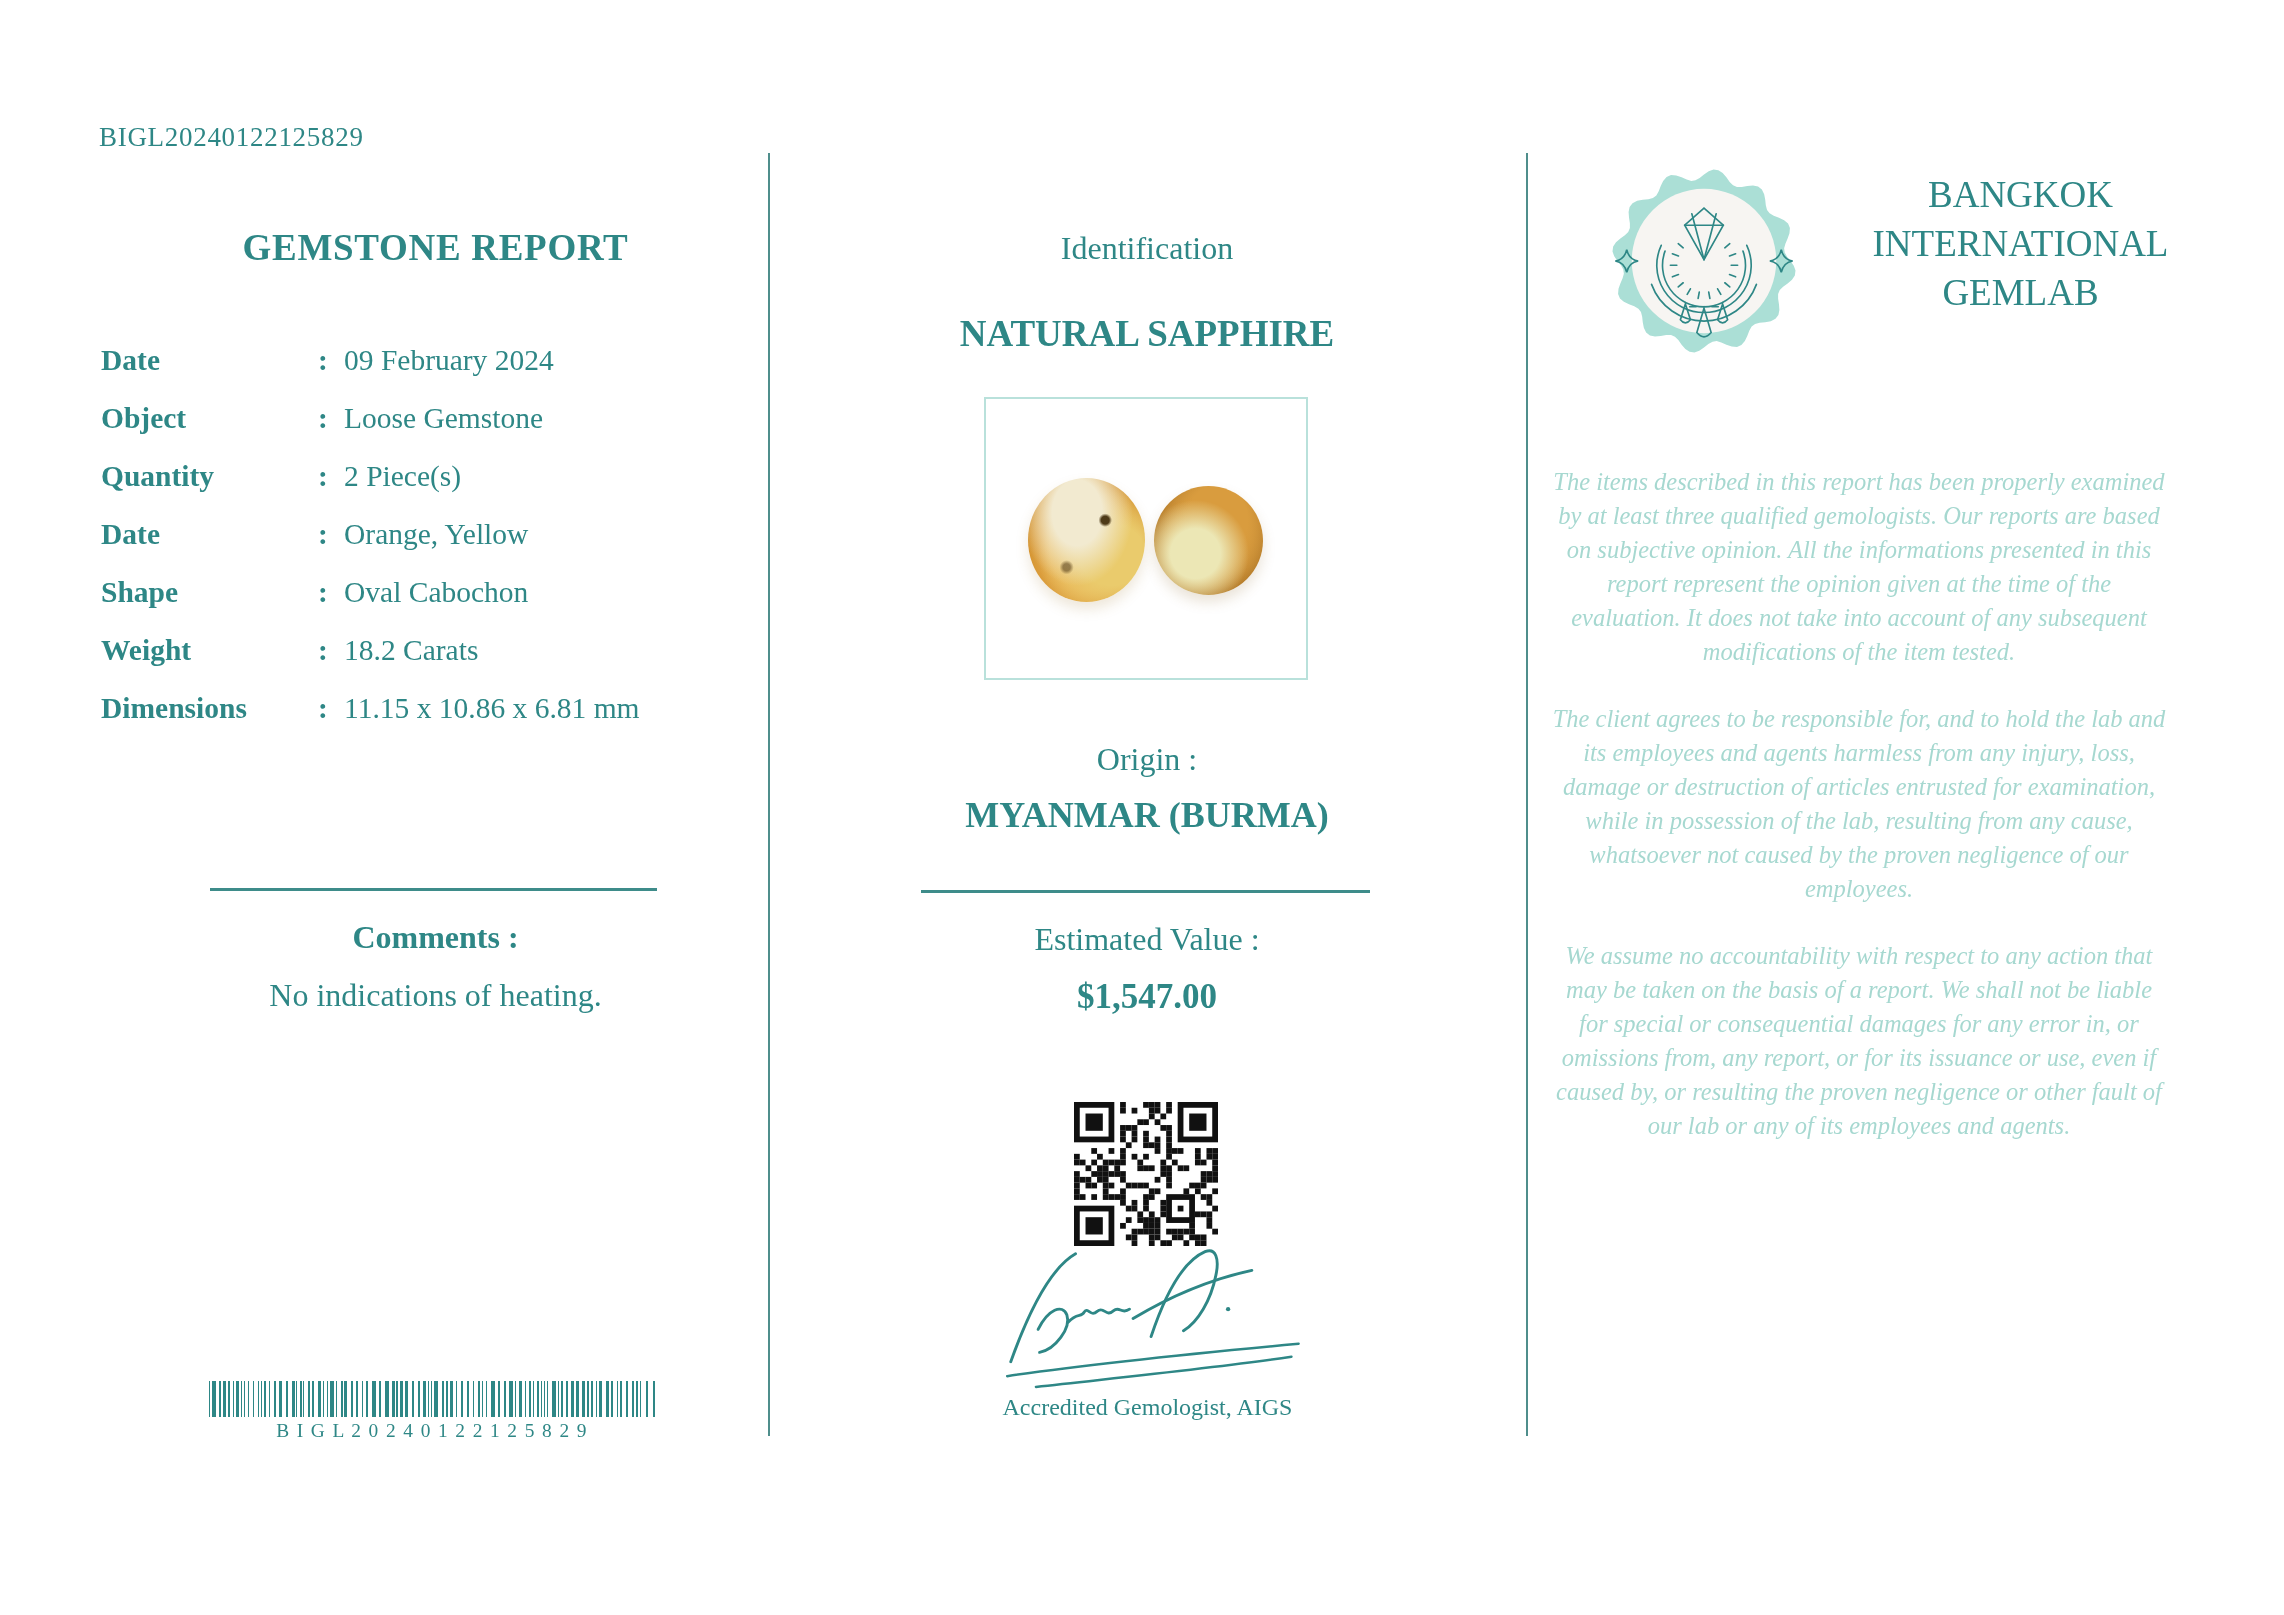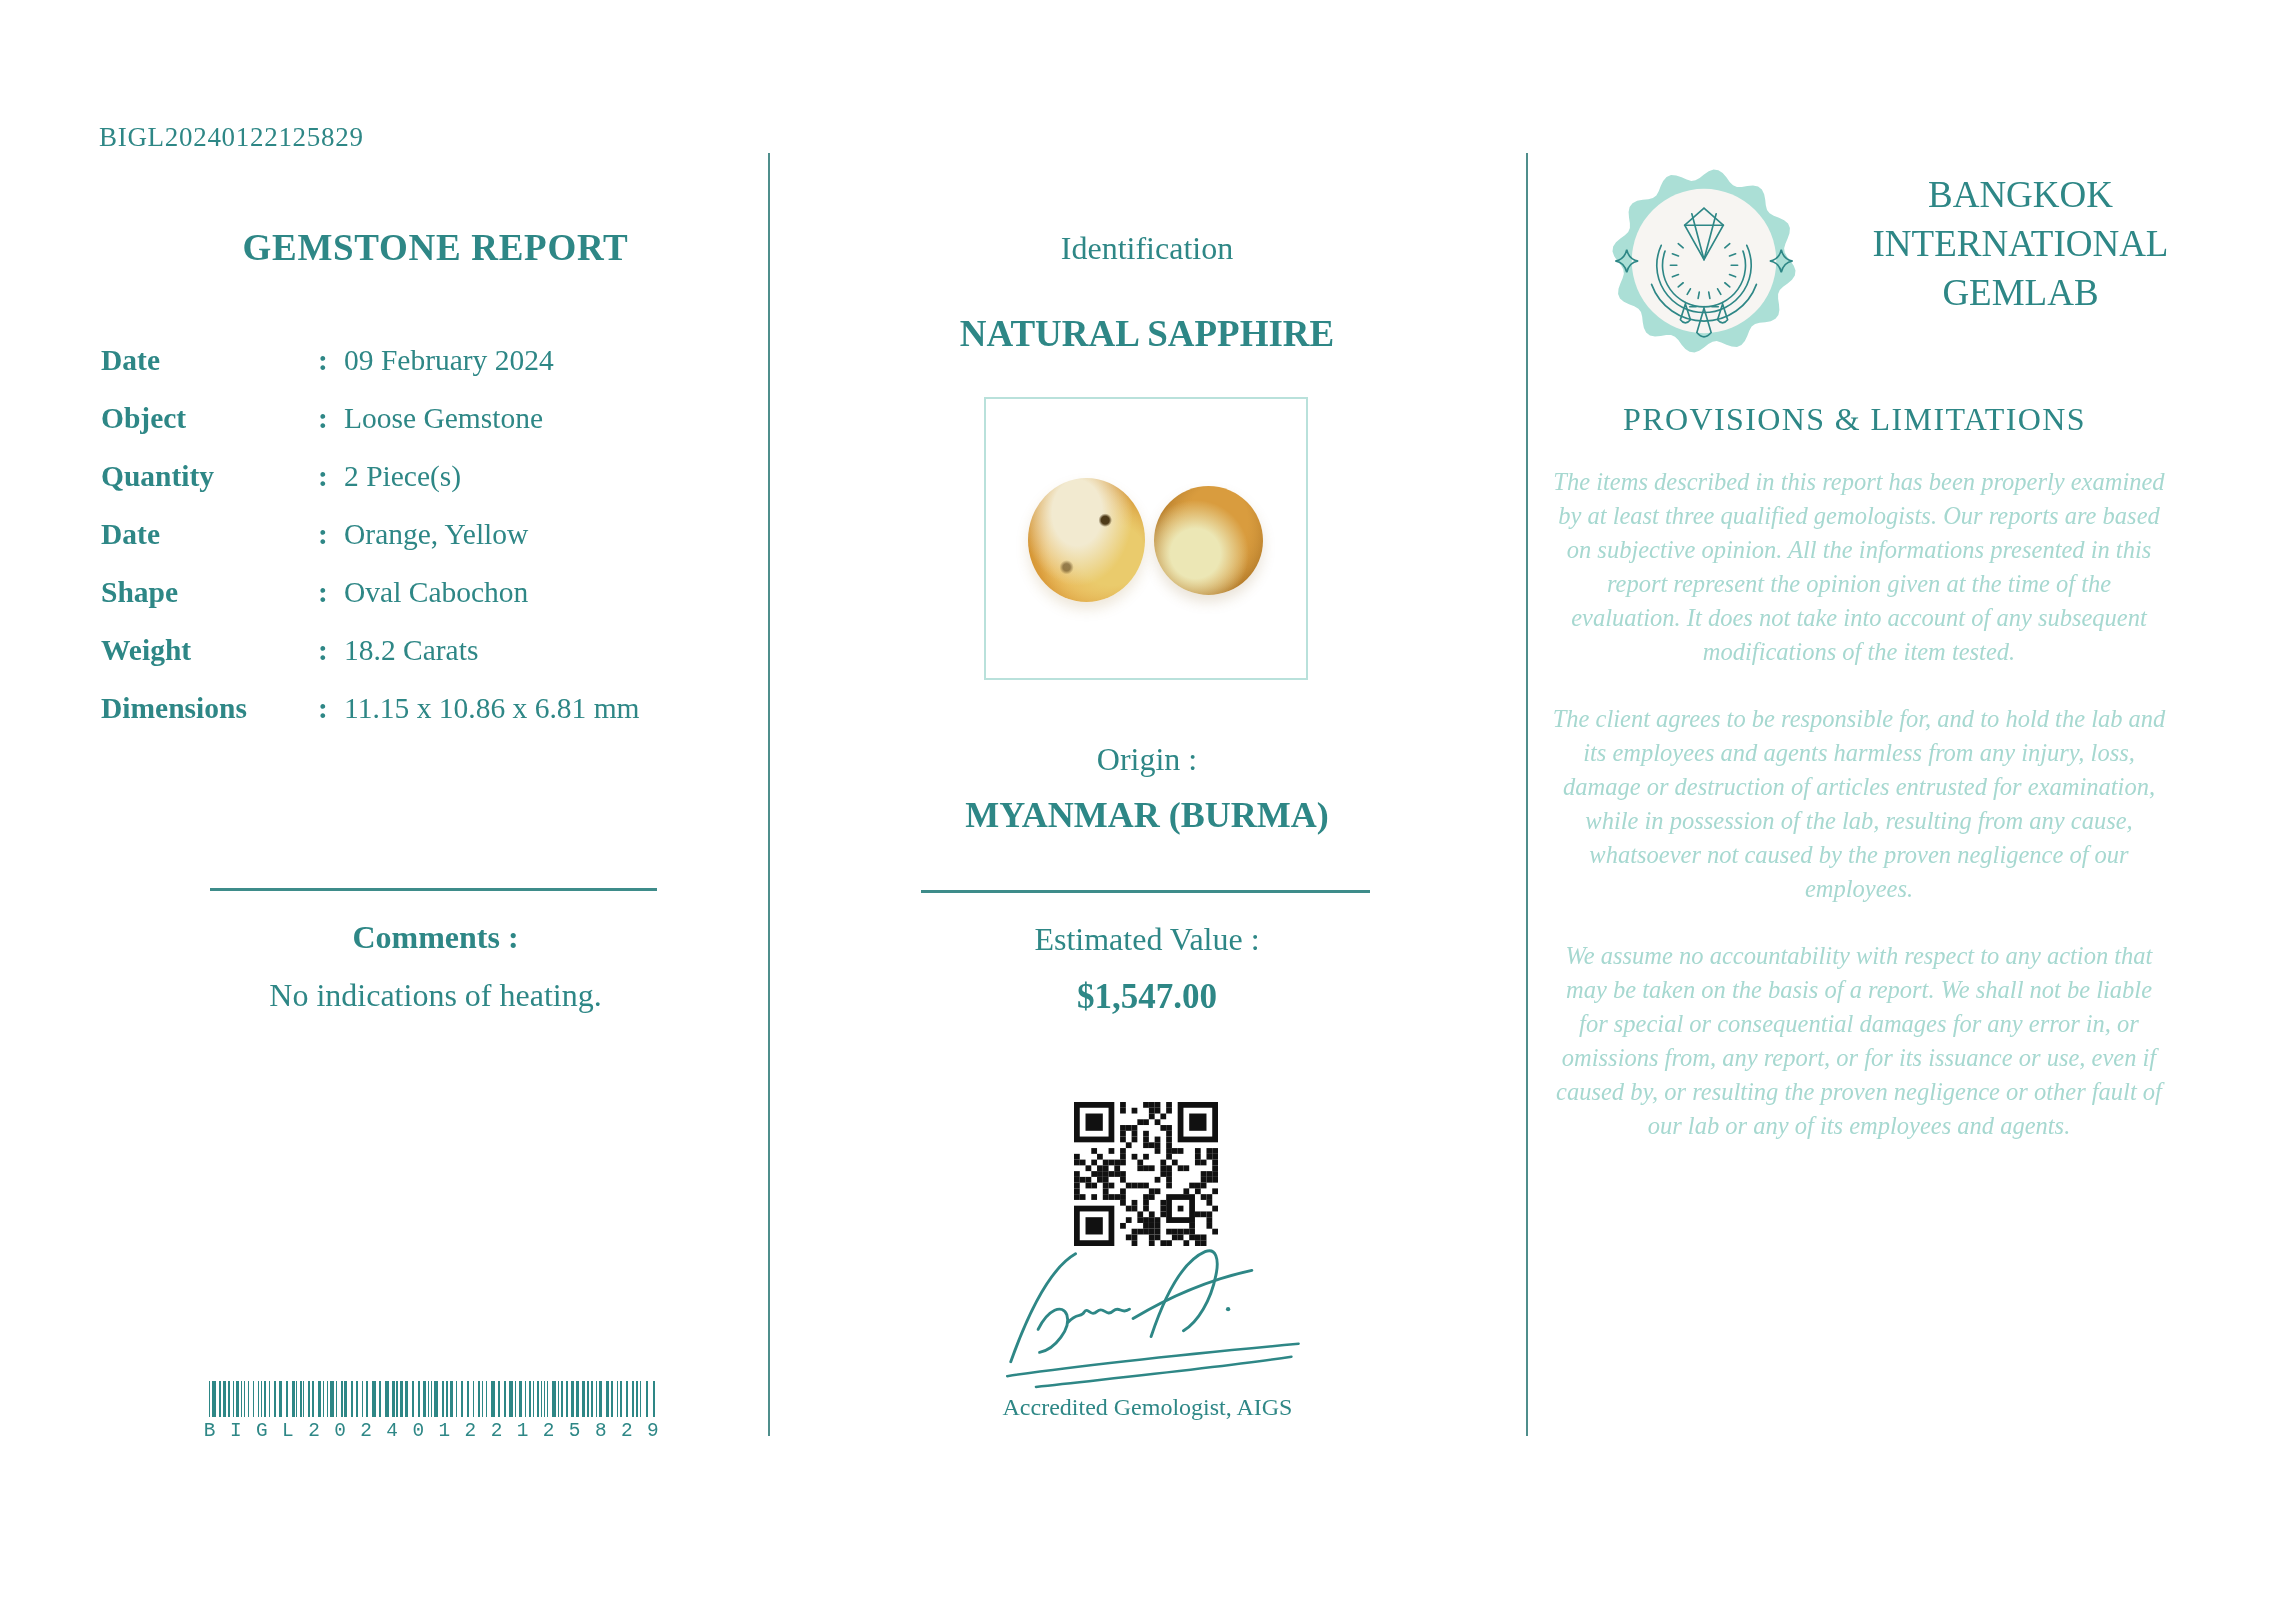--- a/index.html
+++ b/index.html
@@ -21,21 +21,21 @@
   .field-label{width:217px;font-weight:bold}
   .field-colon{width:26px;font-weight:bold}
   .field-value{flex:1}
   .rule{position:absolute;height:2.9px;background:#3E8C8A}
   .rule-comments{left:210px;top:888px;width:447px}
   .comments-label{left:101px;top:919px;width:669px;font-size:32px;font-weight:bold}
   .comments-text{left:101px;top:977px;width:669px;font-size:32px}
   .barcode{position:absolute;left:209px;top:1381px;width:446px;height:36px}
   .barcode i{position:absolute;top:0;height:100%;background:#2E8786}
   .barcode-text{left:173px;top:1420px;width:518px;font-size:19.4px;
-                font-family:Liberation Mono, monospace;letter-spacing:1.4px}
+                font-family:Liberation Serif, serif;letter-spacing:1.4px}
 
   
   .mid{left:784px;width:726px}
   .ident-heading{top:230px;font-size:32px}
   .ident-result{top:312px;font-size:37px;font-weight:bold}
   .photo-box{position:absolute;left:984px;top:397px;width:324px;height:283px;border:2.2px solid #B9E1DB;background:#fff}
   .gem{position:absolute;border-radius:50%}
   .gem-left{left:1028px;top:478px;width:117px;height:124px;
     background:
       radial-gradient(circle at 66% 34%, rgba(70,50,15,.95) 0 3.5%, rgba(70,50,15,0) 6%),
@@ -487,21 +487,20 @@
         </g>
       </svg>
   </div>
 
   <div class="lab-name">
       <div>BANGKOK</div>
       <div>INTERNATIONAL</div>
       <div>GEMLAB</div>
     </div>
 
-  <div class="abs center prov-heading">PROVISIONS &amp; LIMITATIONS</div>
 
   <div class="provisions">
       <p class="provision">The items described in this report has been properly examined by at least three qualified gemologists. Our reports are based on subjective opinion. All the informations presented in this report represent the opinion given at the time of the evaluation. It does not take into account of any subsequent modifications of the item tested.</p>
       <p class="provision">The client agrees to be responsible for, and to hold the lab and its employees and agents harmless from any injury, loss, damage or destruction of articles entrusted for examination, while in possession of the lab, resulting from any cause, whatsoever not caused by the proven negligence of our employees.</p>
       <p class="provision">We assume no accountability with respect to any action that may be taken on the basis of a report. We shall not be liable for special or consequential damages for any error in, or omissions from, any report, or for its issuance or use, even if caused by, or resulting the proven negligence or other fault of our lab or any of its employees and agents.</p>
     </div>
 
 </div>
 
 

